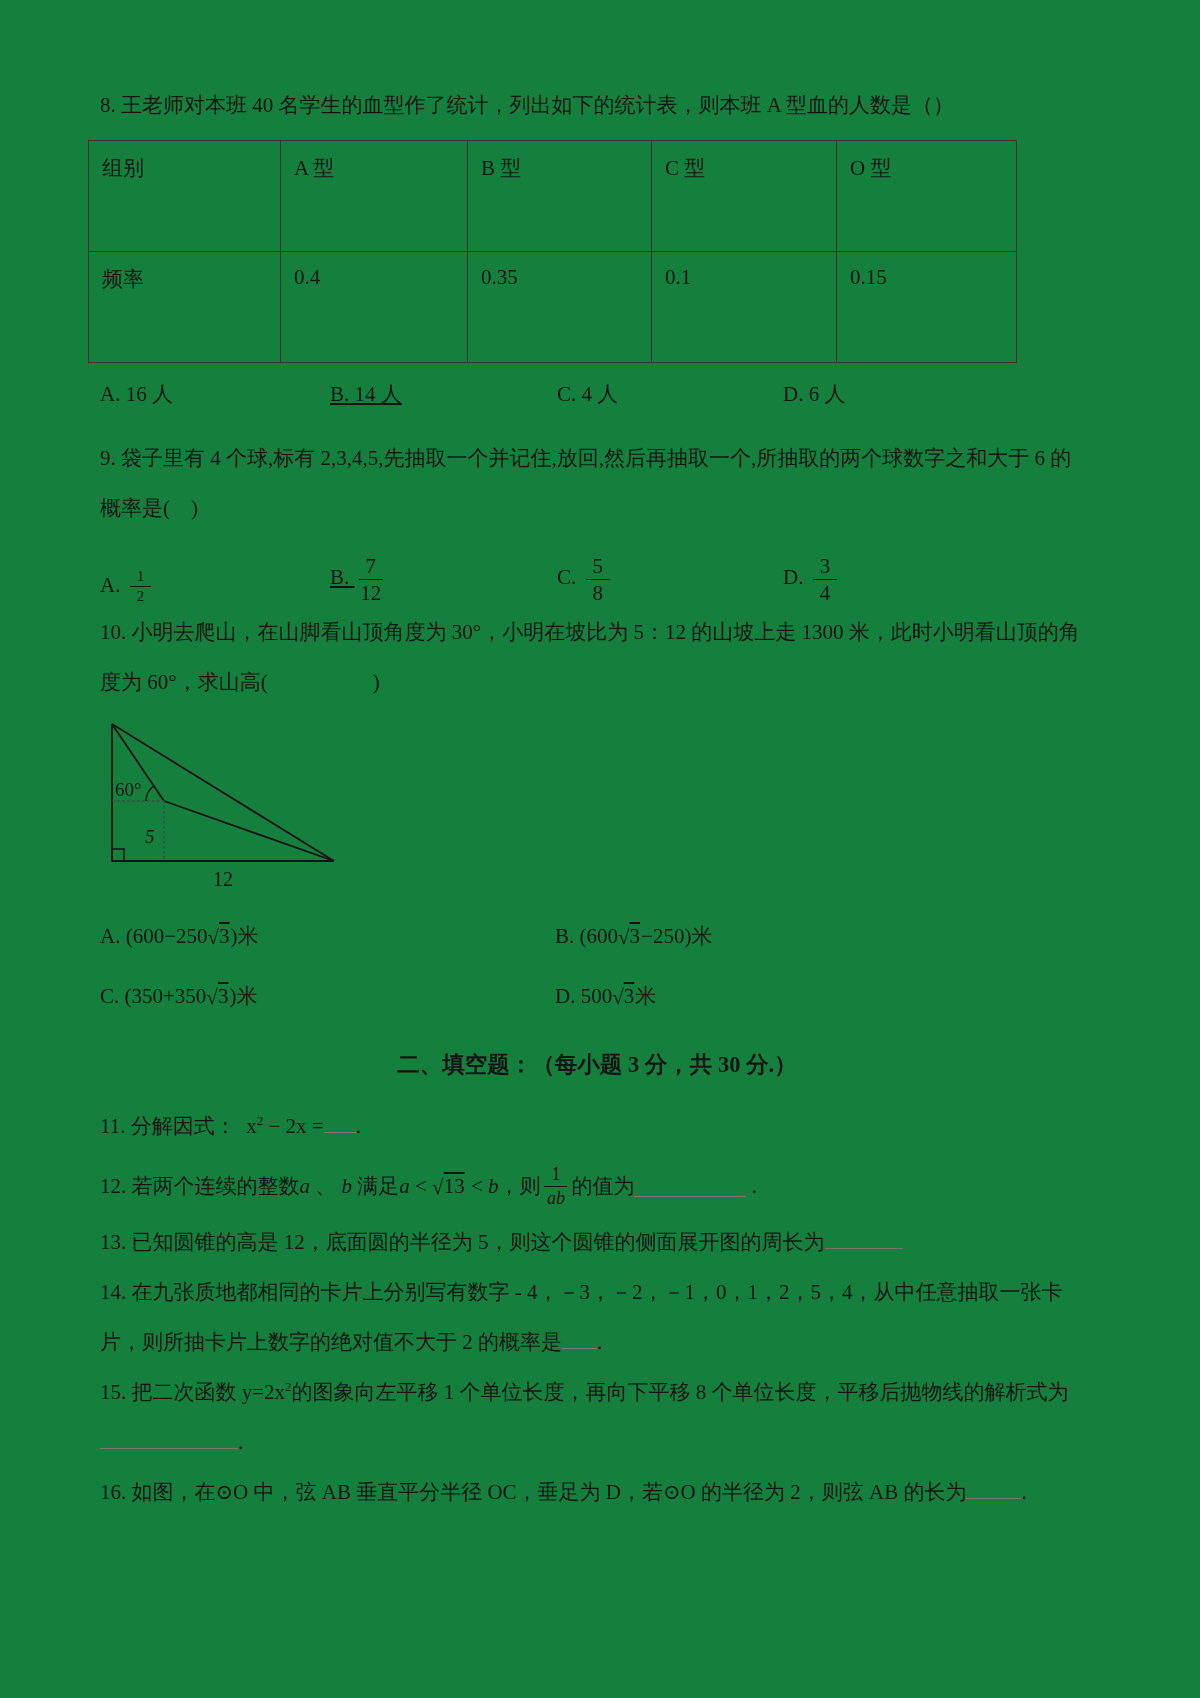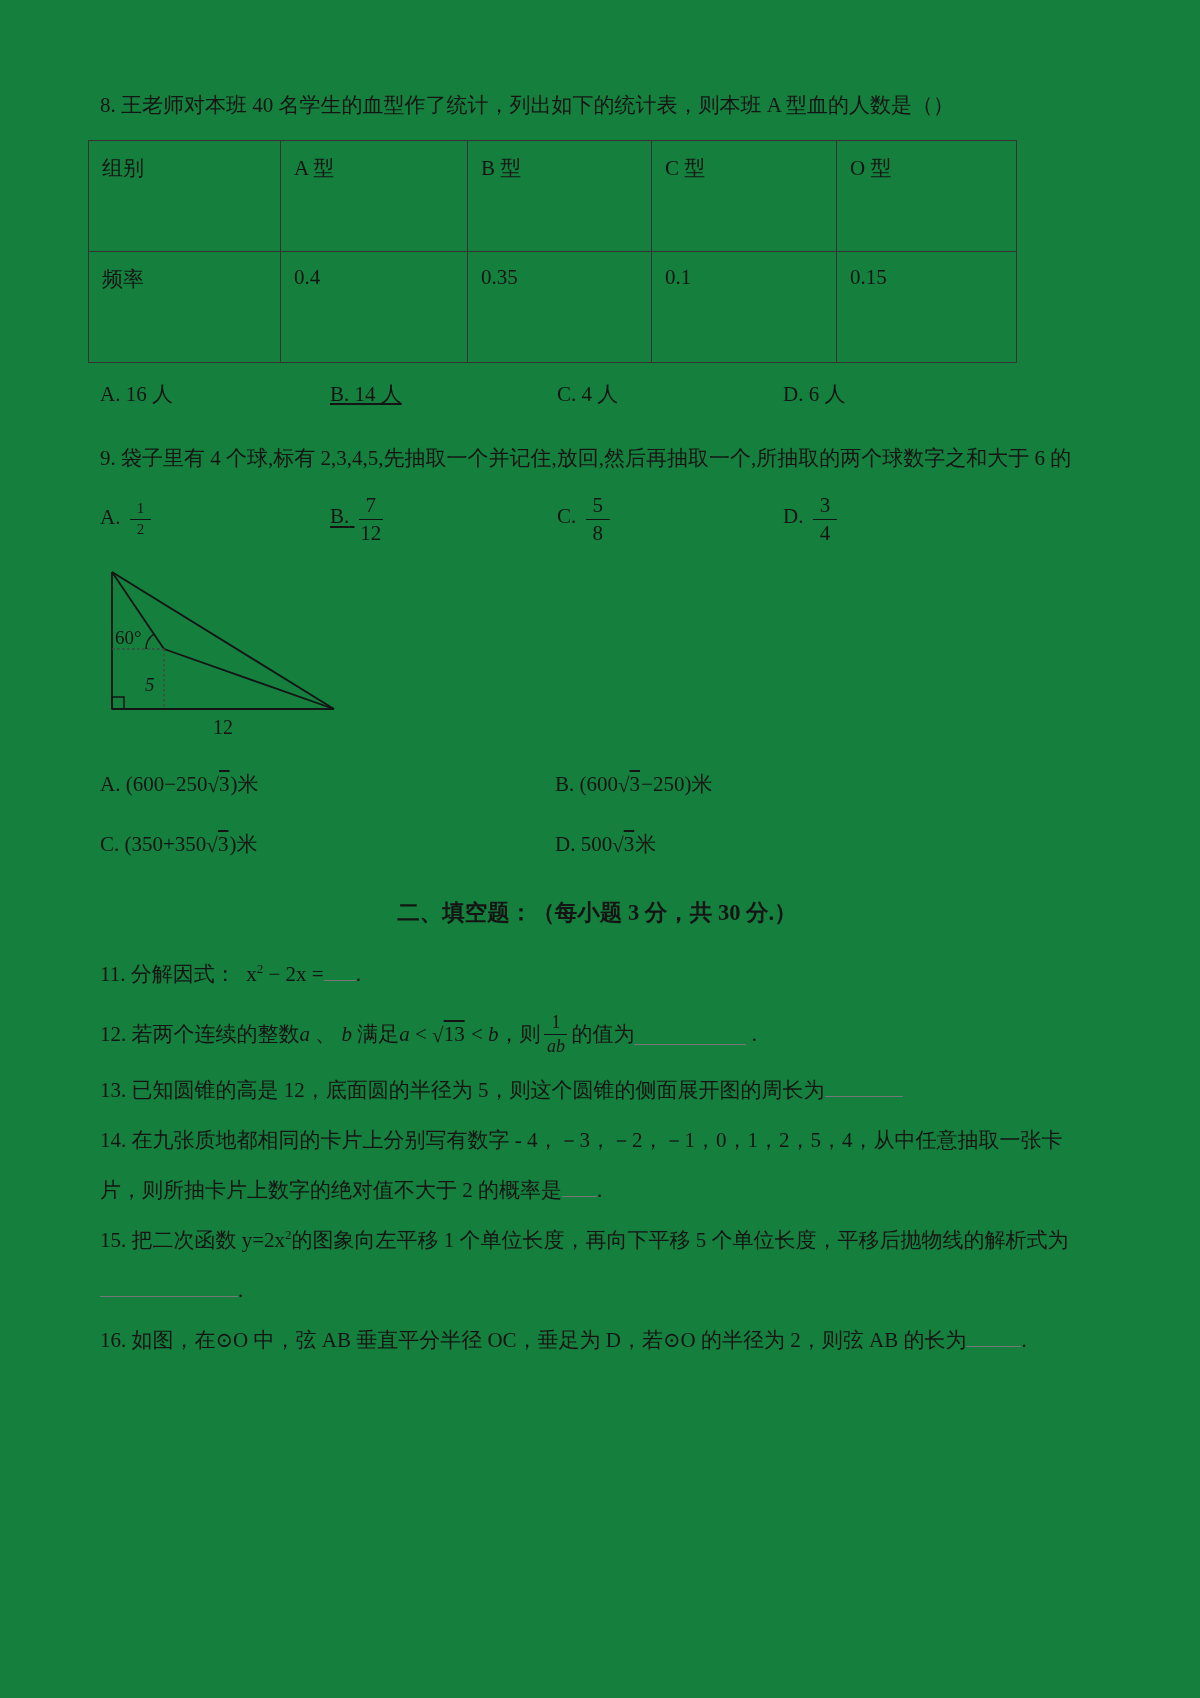--- a/index.html
+++ b/index.html
@@ -13,21 +13,21 @@
   .tight { line-height:46px; }
 
   
   table.blood { border-collapse:collapse; table-layout:fixed; width:928px; margin:10px 8px 0 -12px;padding-left:16px; }
   table.blood td {
     border:1.5px solid #333; vertical-align:top; box-sizing:border-box;
     height:111px; padding:13px 4px 0 13px; font-size:21px;
   }
 
   
-  .opt-row { display:flex; align-items:center; }
+  .opt-row { display:flex; align-items:flex-end; }
   .opt-row .opt { display:inline-block; }
   .w230 { width:230px; } .w227 { width:227px;text-decoration:underline; } .w226 { width:226px; }
   .w455 { width:455px; }
 
   
   .frac { display:inline-block; vertical-align:middle; text-align:center; line-height:1.15; margin:0 4px; }
   .frac .num { display:block; border-bottom:1.6px solid #141414; padding:0 7px 1px; }
   .frac .den { display:block; padding-top:1px; }
   .frac-lg { font-size:21px; }
   .frac-sm { font-size:15px; }
@@ -84,20 +84,21 @@
 
   <div class="line opt-row" style="margin-top:6px">
     <span class="opt w230">A. 16 人</span>
     <span class="opt w227">B. 14 人</span>
     <span class="opt w226">C. 4 人</span>
     <span class="opt">D. 6 人</span>
   </div>
 
   <div style="margin-top:14px">
     <div class="line">9. 袋子里有 4 个球,标有 2,3,4,5,先抽取一个并记住,放回,然后再抽取一个,所抽取的两个球数字之和大于 6 的</div>
+    <div class="line">概率是(　)</div>
   </div>
 
   <div class="opt-row" style="height:72px">
     <span class="opt w230">
       <span>A.</span>
       <span class="frac frac-sm"><span class="num">1</span><span class="den">2</span></span>
     </span>
     <span class="opt w227">
       <span>B.</span>
       <span class="frac frac-lg"><span class="num">7</span><span class="den">12</span></span>
@@ -105,20 +106,24 @@
     <span class="opt w226">
       <span>C.</span>
       <span class="frac frac-lg"><span class="num">5</span><span class="den">8</span></span>
     </span>
     <span class="opt">
       <span>D.</span>
       <span class="frac frac-lg"><span class="num">3</span><span class="den">4</span></span>
     </span>
   </div>
 
+  <div style="margin-top:2px">
+    <div class="line">10. 小明去爬山，在山脚看山顶角度为 30°，小明在坡比为 5：12 的山坡上走 1300 米，此时小明看山顶的角</div>
+    <div class="line">度为 60°，求山高(　　　　　)</div>
+  </div>
 
   <svg class="diagram" width="250" height="176" viewBox="0 0 250 176" style="display:block;margin:12px 0 0 4px">
 
     <line x1="8" y1="5" x2="8" y2="142" stroke="#141414" stroke-width="1.8"></line>
     <line x1="8" y1="142" x2="230" y2="142" stroke="#141414" stroke-width="1.8"></line>
     <line x1="8" y1="5" x2="230" y2="142" stroke="#141414" stroke-width="1.8"></line>
     <line x1="8" y1="5" x2="60" y2="82" stroke="#141414" stroke-width="1.8"></line>
     <line x1="60" y1="82" x2="230" y2="142" stroke="#141414" stroke-width="1.8"></line>
 
     <line x1="8" y1="82" x2="60" y2="82" stroke="#444" stroke-width="1.3" stroke-dasharray="2.5,2.5"></line>
@@ -176,21 +181,21 @@
 
   <div>
     <div class="line">14. 在九张质地都相同的卡片上分别写有数字 - 4，－3，－2，－1，0，1，2，5，4，从中任意抽取一张卡</div>
     <div class="line">
       <span>片，则所抽卡片上数字的绝对值不大于 2 的概率是</span><span class="blank b35"></span><span>.</span>
     </div>
   </div>
 
   <div>
     <div class="line">
-      <span>15. 把二次函数 y=2x</span><sup class="sq">2</sup><span>的图象向左平移 1 个单位长度，再向下平移 5 个单位长度，平移后抛物线的解析式为</span>
+      <span>15. 把二次函数 y=2x</span><sup class="sq">2</sup><span>的图象向左平移 1 个单位长度，再向下平移 8 个单位长度，平移后抛物线的解析式为</span>
     </div>
     <div class="line">
       <span class="blank b135"></span><span>.</span>
     </div>
   </div>
 
   <div class="line">
     <span>16. 如图，在⊙O 中，弦 AB 垂直平分半径 OC，垂足为 D，若⊙O 的半径为 2，则弦 AB 的长为</span><span class="blank b55"></span><span>.</span>
   </div>
 

